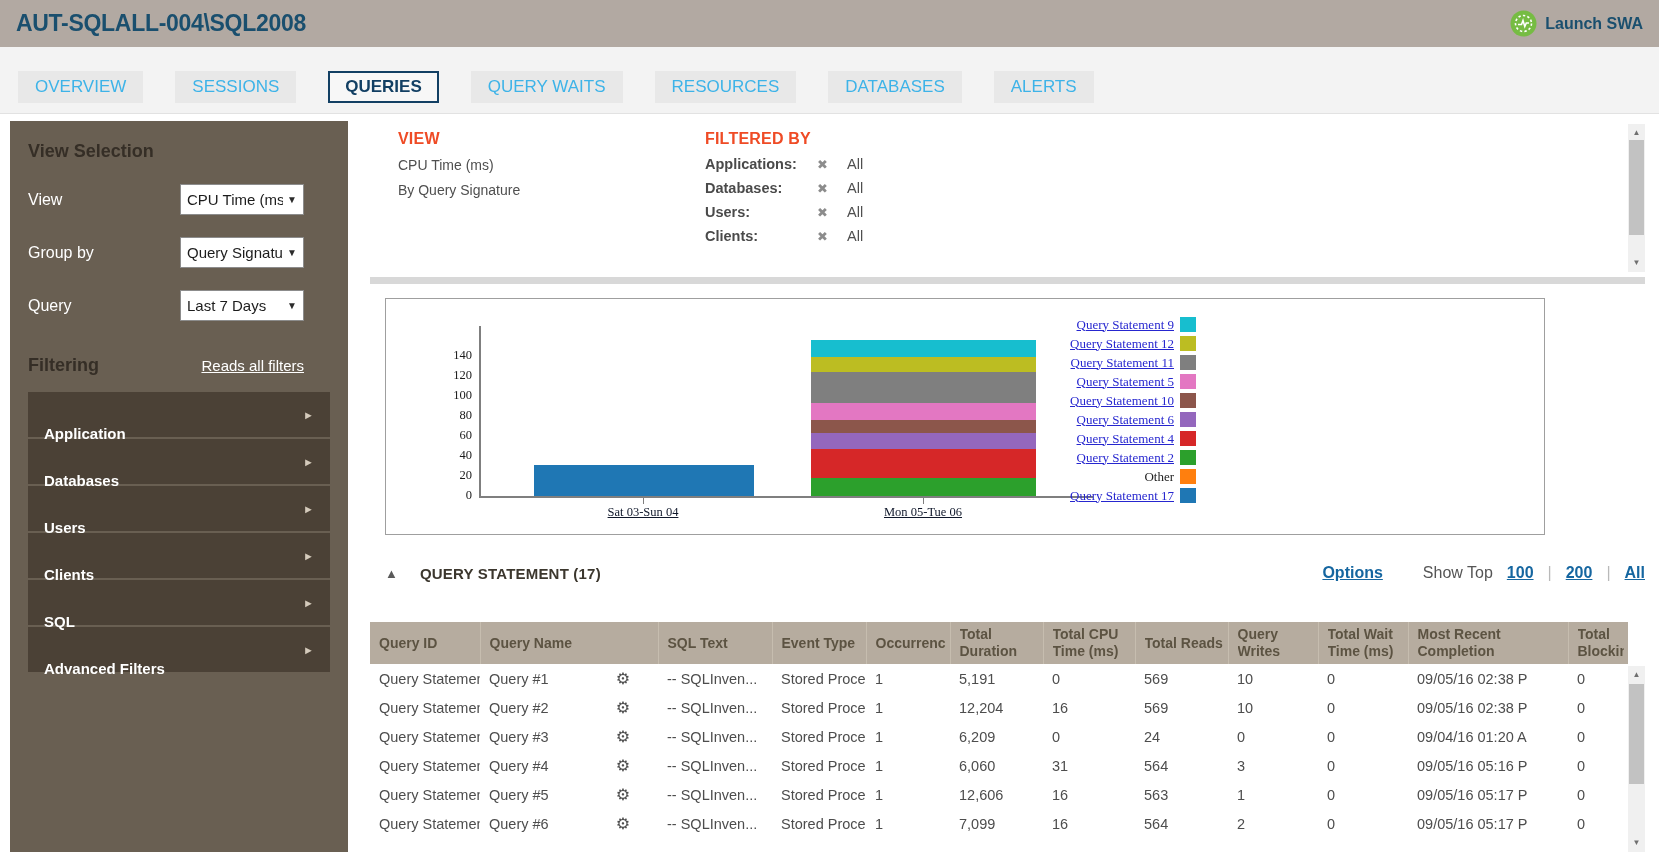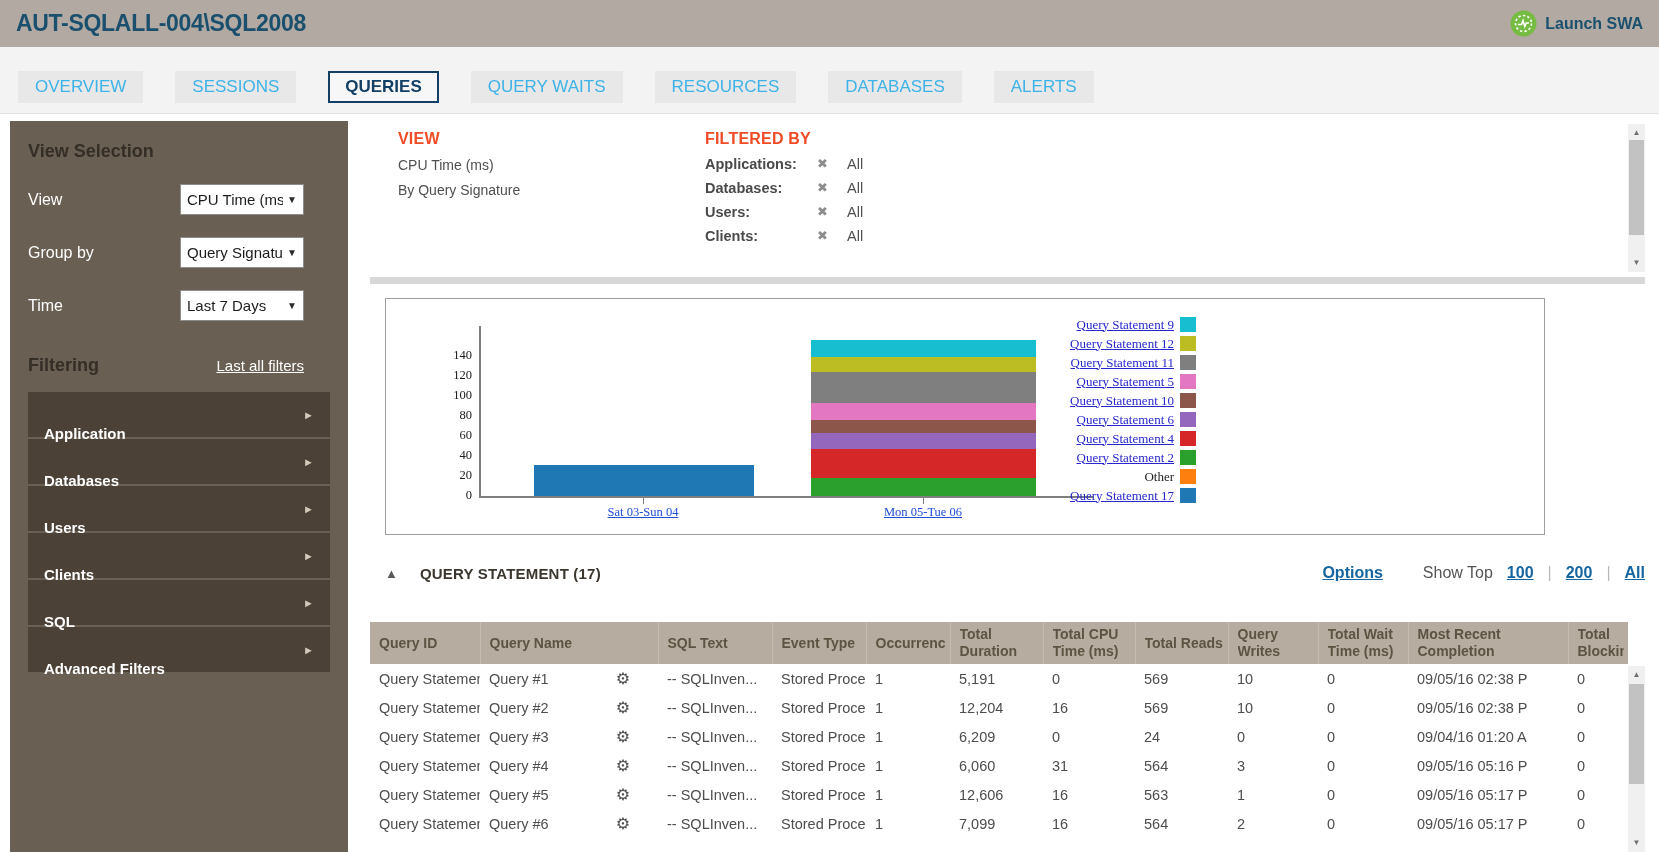--- a/index.html
+++ b/index.html
@@ -39,21 +39,21 @@
     padding:0 16px; margin-bottom:2px; cursor:pointer; }
   .fitem .flbl { color:#fff; font-size:15px; font-weight:bold;margin-top:38px; }
   .fitem .farrow { color:#d5cbbc; font-size:11px; }
 
   
   .summary { position:absolute; left:370px; top:122px; width:1258px; height:150px; background:#fff; }
   .sum-col { position:absolute; top:8px; }
   .sum-col.view { left:28px; }  .sum-col.period { left:170px; }  .sum-col.fby { left:335px; }
   .sum-title { color:#ef4b25; font-size:16px; font-weight:bold; letter-spacing:.2px; }
   .sum-line { color:#4f4f4f; font-size:14px; margin-top:9px; }
-  .fb-row { display:flex; align-items:flex-start; margin-top:8px; width:250px; }
+  .fb-row { display:flex; align-items:center; margin-top:8px; width:250px; }
   .fb-label { font-weight:bold; color:#4a4a4a; font-size:14.5px; width:112px; }
   .fb-x { color:#8c8c8c; font-size:13px; font-weight:bold; width:30px; cursor:pointer; }
   .fb-val { color:#4f4f4f; font-size:14.5px; }
 
   
   .vscroll { position:absolute; width:17px; background:#f0f0f0; }
   .vs-top { left:1628px; top:124px; height:148px; }
   .vs-table { left:1628px; top:666px; height:186px; }
   .vscroll .arr { position:absolute; left:0; width:17px; height:14px; color:#6f6f6f; font-size:8px;
     text-align:center; line-height:14px; cursor:pointer; }
@@ -65,21 +65,21 @@
 
   
   .chartpanel { position:absolute; left:385px; top:298px; width:1160px; height:237px;
     background:#fff; border:1px solid #9f9f9f;
     font-family:"Liberation Serif","DejaVu Serif",serif; }
   .yaxis { position:absolute; left:93px; top:27px; width:2px; height:172px; background:#7f7f7f; }
   .xaxis { position:absolute; left:93px; top:197px; width:614px; height:2px; background:#7f7f7f; }
   .ytick { position:absolute; width:80px; left:6px; text-align:right; font-size:12.5px; color:#1a1a1a; }
   .xtickmark { position:absolute; width:1px; height:6px; top:199px; background:#7f7f7f; }
   .xlabel { position:absolute; top:206px; width:160px; text-align:center; font-size:12.5px;
-    color:#1d4ed8; text-decoration:underline; cursor:pointer; }
+    color:#0f172a; text-decoration:underline; cursor:pointer; }
   .bar { position:absolute; }
   .seg { position:absolute; left:0; width:100%; cursor:pointer; }
   .legend { position:absolute; left:568px; top:16px; }
   .leg-row { display:flex; align-items:center; height:19px; }
   .leg-label { width:220px; text-align:right; font-size:13px; color:#2626cf;
     text-decoration:underline; cursor:pointer; }
   .leg-label.plain { color:#222; text-decoration:none; cursor:default; }
   .leg-swatch { width:16px; height:15px; margin-left:6px; }
 
   
@@ -148,30 +148,30 @@
           </div>
         </div>
         <div class="field">
           <span class="flabel">Group by</span>
           <div class="selectbox">
             <span class="sval">Query Signature</span>
             <span class="sarrow">▼</span>
           </div>
         </div>
         <div class="field">
-          <span class="flabel">Time</span>
+          <span class="flabel">Query</span>
           <div class="selectbox">
             <span class="sval">Last 7 Days</span>
             <span class="sarrow">▼</span>
           </div>
         </div>
       </div>
     <div class="filterbar">
       <div class="side-h">Filtering</div>
-      <span class="clearlink">Last all filters</span>
+      <span class="clearlink">Reads all filters</span>
     </div>
     <div class="filters" id="filter-list">
         <div class="fitem">
           <span class="flbl">Application</span>
           <span class="farrow">►</span>
         </div>
         <div class="fitem">
           <span class="flbl">Databases</span>
           <span class="farrow">►</span>
         </div>

